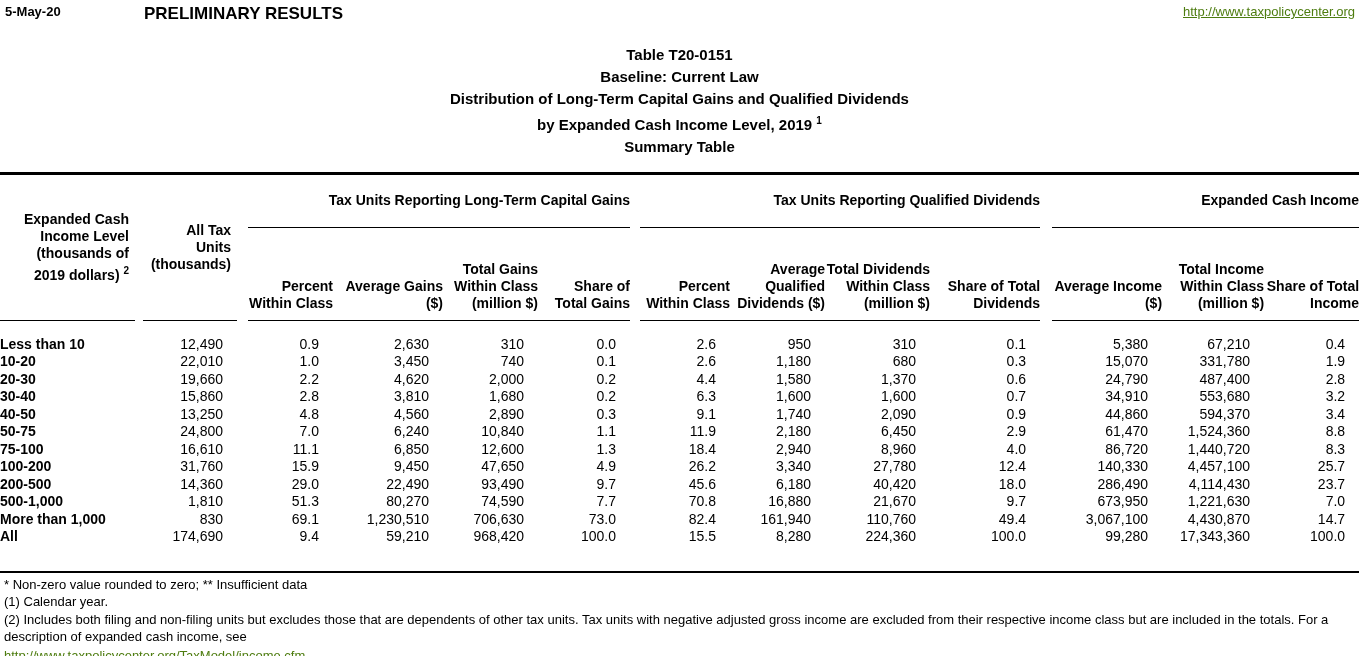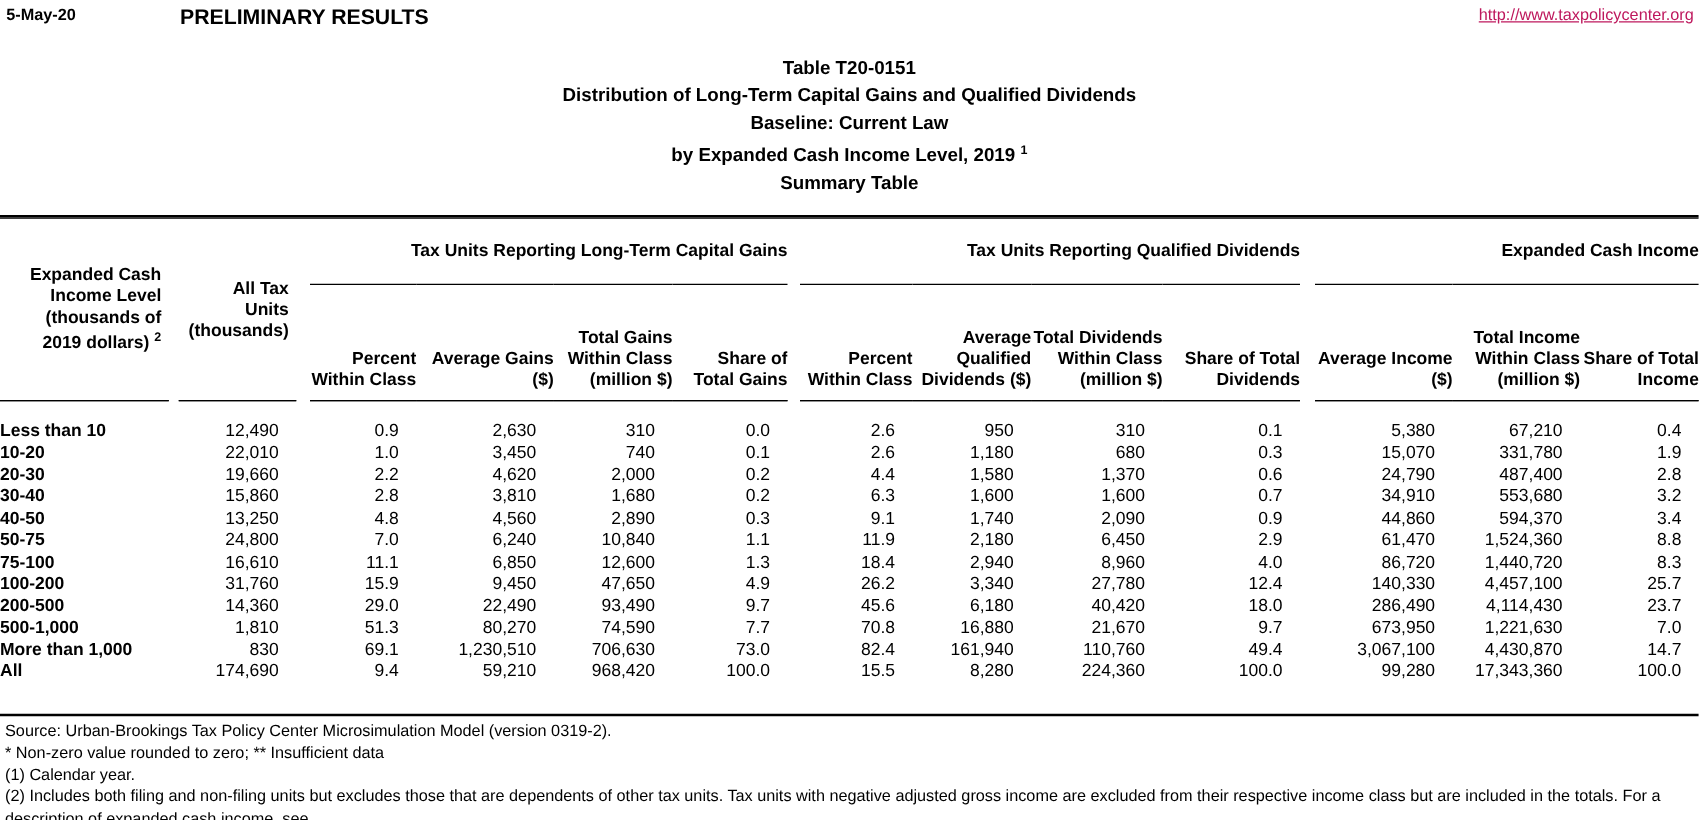--- a/index.html
+++ b/index.html
@@ -8,21 +8,21 @@
     width:1359px; height:656px; overflow:hidden;
     font-family:"Liberation Sans", sans-serif; color:#000;
   }
   .page { position:relative; width:1359px; height:656px; }
 
   
   .topbar { position:relative; height:20px; }
   .topbar .date { position:absolute; left:5px; top:4px; font-size:13px; font-weight:bold; }
   .topbar .status { position:absolute; left:144px; top:4px; font-size:17px; font-weight:bold; }
   .topbar .url { position:absolute; right:4px; top:4px; }
-  a.link { color:#be185d; text-decoration:underline; font-size:13px; cursor:pointer; }
+  a.link { color:#4d7c0f; text-decoration:underline; font-size:13px; cursor:pointer; }
 
   
   .titleblock { margin-top:24px; text-align:center; }
   .titleblock div { font-size:15px; font-weight:bold; line-height:22px; }
   sup { font-size:10px; font-weight:bold; }
 
   
   .top-rule { margin-top:14px; height:3px; border-top:2px solid #000; border-bottom:1px solid #000; }
   .bottom-rule { border-top:2px solid #000; }
 
@@ -51,22 +51,22 @@
 <div class="page">
 
   <div class="topbar">
     <span class="date">5-May-20</span>
     <span class="status">PRELIMINARY RESULTS</span>
     <a class="link url" href="#">http://www.taxpolicycenter.org</a>
   </div>
 
   <div class="titleblock">
     <div>Table T20-0151</div>
+    <div>Baseline: Current Law</div>
     <div>Distribution of Long-Term Capital Gains and Qualified Dividends</div>
-    <div>Baseline: Current Law</div>
     <div><span>by Expanded Cash Income Level, 2019</span> <sup>1</sup></div>
     <div>Summary Table</div>
   </div>
 
   <div class="top-rule"></div>
 
   <table>
     <colgroup>
       <col style="width:135px">
         <col style="width:8px">
@@ -340,20 +340,19 @@
           <td class="num">99,280</td>
           <td class="num">17,343,360</td>
           <td class="num">100.0</td>
         </tr>
       </tbody>
   </table>
 
   <div class="bottom-rule"></div>
 
   <div class="footer">
-    <div>Source: Urban-Brookings Tax Policy Center Microsimulation Model (version 0319-2).</div>
     <div>* Non-zero value rounded to zero; ** Insufficient data</div>
     <div>(1) Calendar year.</div>
     <div>(2) Includes both filing and non-filing units but excludes those that are dependents of other tax units. Tax units with negative adjusted gross income are excluded from their respective income class but are included in the totals. For a description of expanded cash income, see</div>
     <a class="link" href="#">http://www.taxpolicycenter.org/TaxModel/income.cfm</a>
   </div>
 
 </div>
 
 </body></html>

